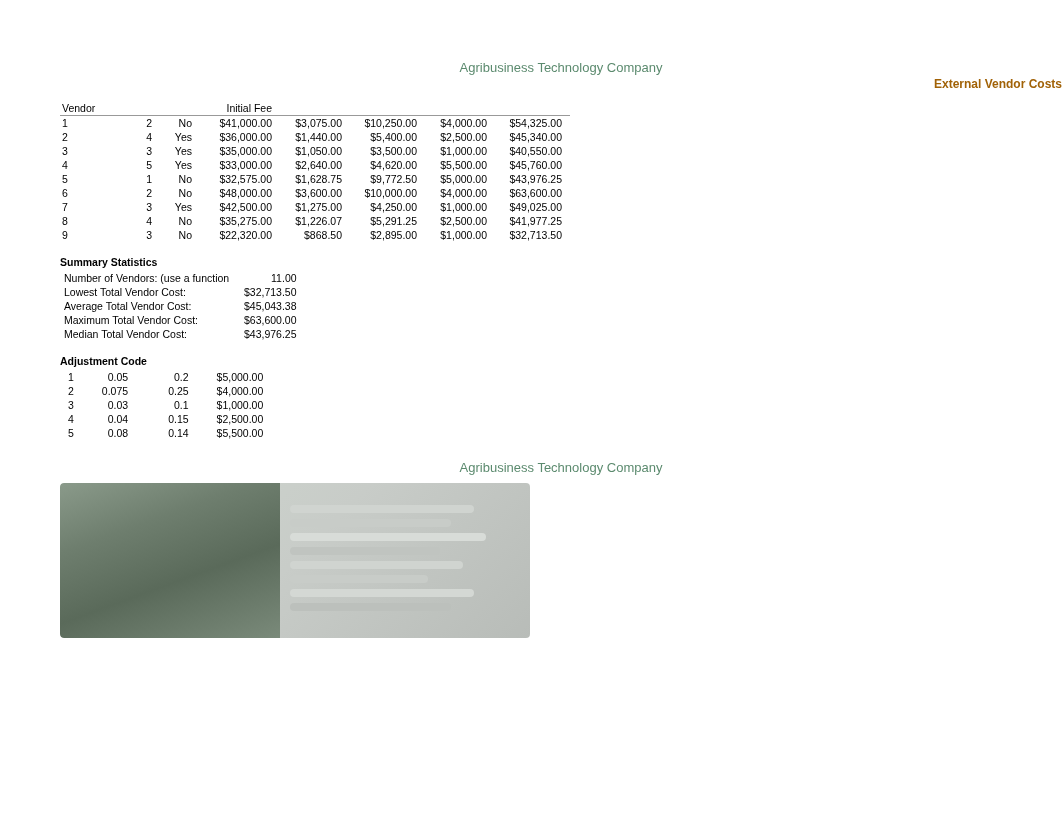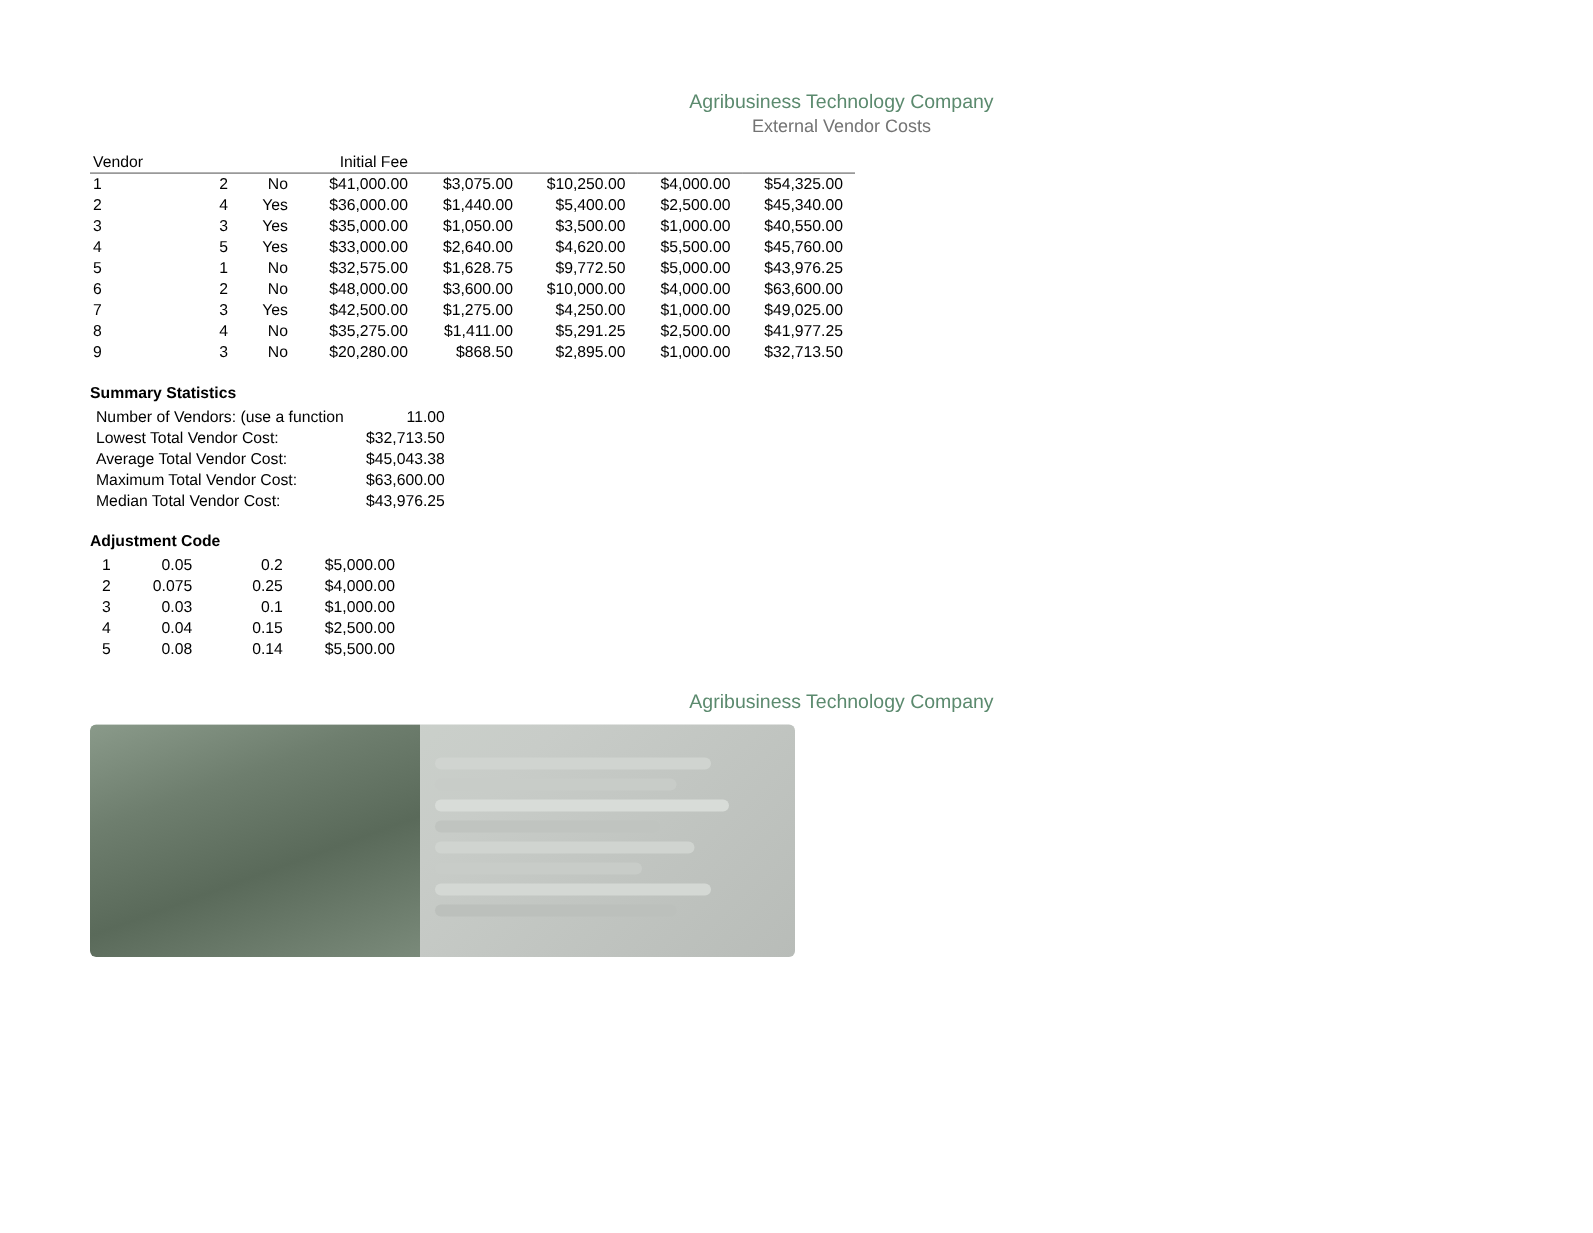--- a/index.html
+++ b/index.html
@@ -18,24 +18,24 @@
       margin-bottom: 20px;
     }
     .section-title {
       color: #5b8a6e;
       text-align: center;
       font-size: 13px;
       font-weight: normal;
       margin-bottom: 2px;
     }
     .section-subtitle {
-      color: #737373;
-      text-align: center;
+      color: #a16207;
+      text-align: right;
       font-size: 12px;
-      font-weight: normal;
+      font-weight: bold;
       margin-bottom: 10px;
     }
     table {
       border-collapse: collapse;
       font-size: 10.5px;
     }
     .main-table {
       margin-left: 0;
       min-width: 440px;
     }
@@ -216,30 +216,30 @@
     <td>$1,275.00</td>
     <td>$4,250.00</td>
     <td>$1,000.00</td>
     <td>$49,025.00</td>
   </tr>
           <tr>
     <td>8</td>
     <td>4</td>
     <td>No</td>
     <td>$35,275.00</td>
-    <td>$1,411.00</td>
+    <td>$1,226.07</td>
     <td>$5,291.25</td>
     <td>$2,500.00</td>
     <td>$41,977.25</td>
   </tr>
           <tr>
     <td>9</td>
     <td>3</td>
     <td>No</td>
-    <td>$20,280.00</td>
+    <td>$22,320.00</td>
     <td>$868.50</td>
     <td>$2,895.00</td>
     <td>$1,000.00</td>
     <td>$32,713.50</td>
   </tr>
         </tbody>
     </table>
 
     <div class="stats-section">
       <div class="stats-title">Summary Statistics</div>

